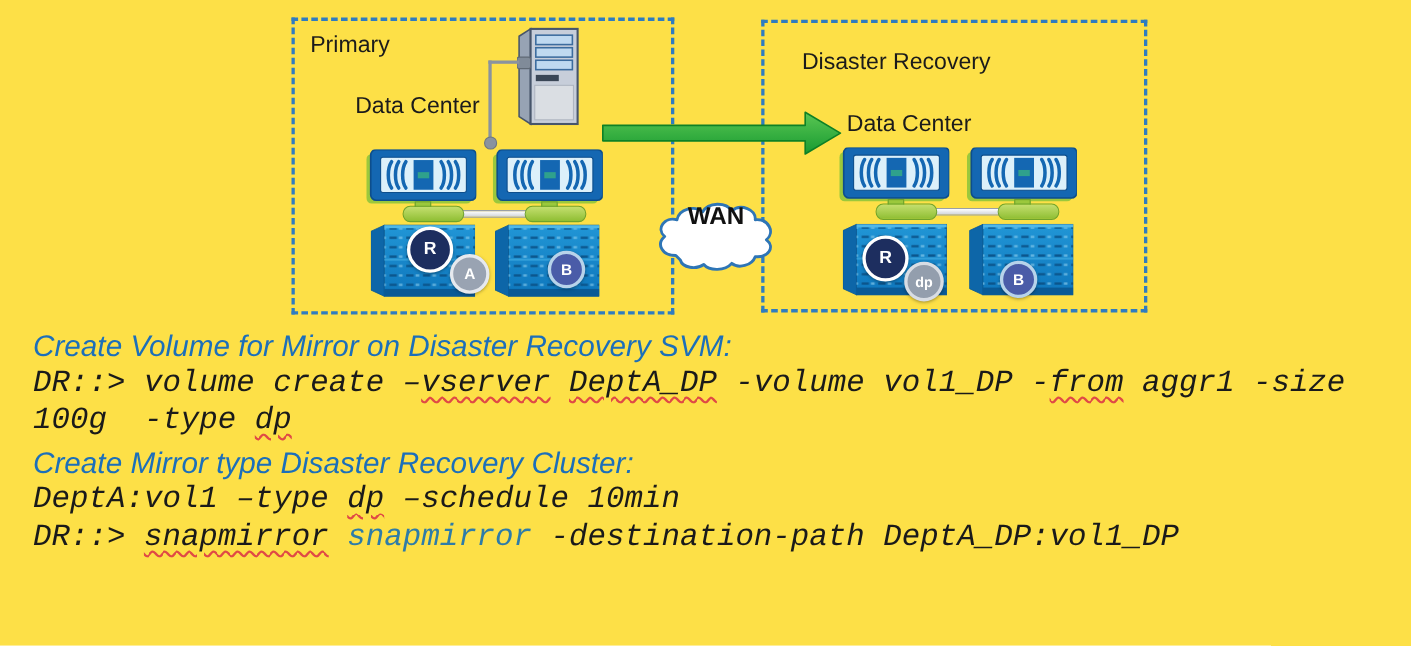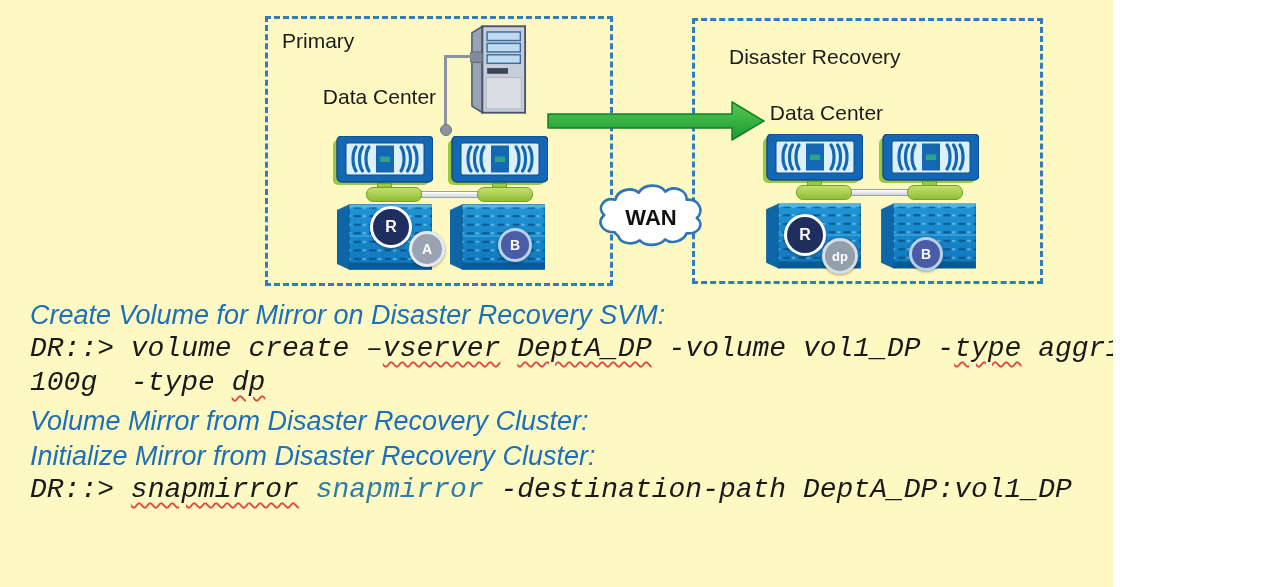--- a/index.html
+++ b/index.html
@@ -3,21 +3,21 @@
 <meta charset="utf-8">
 <style>
   :root{
     --heading-blue:#1C6FBA;
     --verb-blue:#2E7CA8;
     --squiggle-red:#E04A45;
     --box-border:#2F7CC0;
     --ink:#1A1A1A;
   }
   html,body{margin:0;padding:0;background:#fff;}
-  #canvas{position:relative;width:1113px;height:587px;background:#fef9c3;overflow:hidden;
+  #canvas{position:relative;width:1283px;height:587px;background:#fde047;overflow:hidden;
           font-family:"Liberation Sans",sans-serif;color:var(--ink);}
   .abs{position:absolute;}
 
   
   .dc-box{border:3px dashed var(--box-border);background:transparent;}
   .dc-title{font-size:21px;line-height:28px;color:#1b1b1b;font-weight:400;white-space:pre;}
 
   
   .wire{background:#8A939F;}
   .wire-dot{width:10px;height:10px;border-radius:50%;background:#8A939F;border:1px solid #6d7682;}
@@ -187,28 +187,28 @@
       <span>B</span>
     </div>
 
   <svg class="abs" style="left:546px;top:97px;" width="222" height="48">
     <polygon points="2,17 186,17 186,5 218,24 186,43 186,31 2,31" fill="url(#arrowgrad)" stroke="#0E8126" stroke-width="1.5" stroke-linejoin="round"></polygon>
   </svg>
 
   <svg class="abs" style="left:590px;top:181px;" width="122" height="66">
       <use href="#sym-cloud"></use>
     </svg>
-  <div class="abs wan-label" style="left:590px;top:188px;width:122px;height:60px;">
+  <div class="abs wan-label" style="left:590px;top:167px;width:122px;height:60px;">
       <span>WAN</span>
     </div>
 
   <div id="cmdblock">
     <div class="sec-heading">Create Volume for Mirror on Disaster Recovery SVM:</div>
-    <div class="cmd-line"><span>DR::&gt; volume create –</span><span class="seg-sq">vserver</span><span> </span><span class="seg-sq">DeptA_DP</span><span> -volume vol1_DP -</span><span class="seg-sq">type</span><span> aggr1 -size</span></div>
+    <div class="cmd-line"><span>DR::&gt; volume create –</span><span class="seg-sq">vserver</span><span> </span><span class="seg-sq">DeptA_DP</span><span> -volume vol1_DP -</span><span class="seg-sq">from</span><span> aggr1 -size</span></div>
     <div class="cmd-line"><span>100g  -type </span><span class="seg-sq">dp</span></div>
 
-    <div class="sec-heading mt5">Volume Mirror from Disaster Recovery Cluster:</div>
-
-    <div class="sec-heading mt2">Initialize Mirror from Disaster Recovery Cluster:</div>
+    <div class="sec-heading mt5">Create Mirror type Disaster Recovery Cluster:</div>
+    <div class="cmd-line"><span>DeptA:vol1 –type </span><span class="seg-sq">dp</span><span> –schedule 10min</span></div>
+
     <div class="cmd-line"><span>DR::&gt; </span><span class="seg-sq">snapmirror</span><span> </span><span class="seg-verb">snapmirror</span><span> -destination-path DeptA_DP:vol1_DP</span></div>
   </div>
 
 </div>
 
 </body></html>

